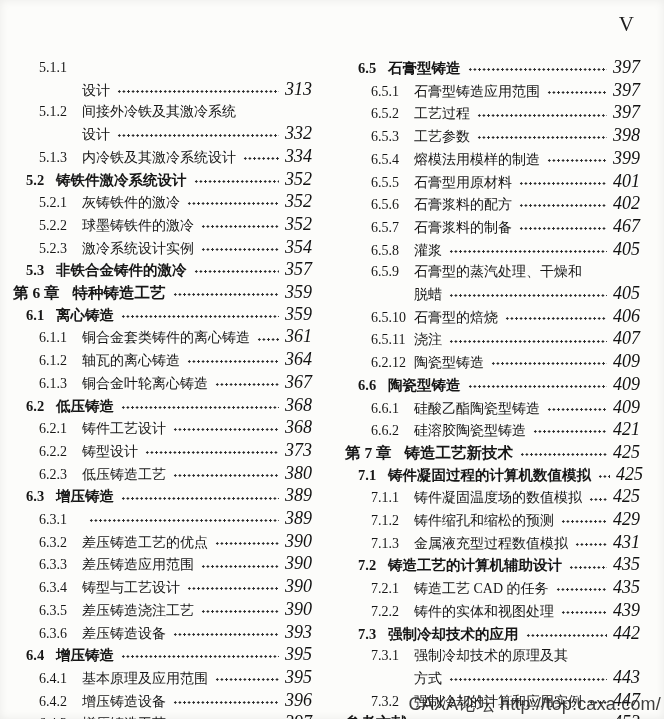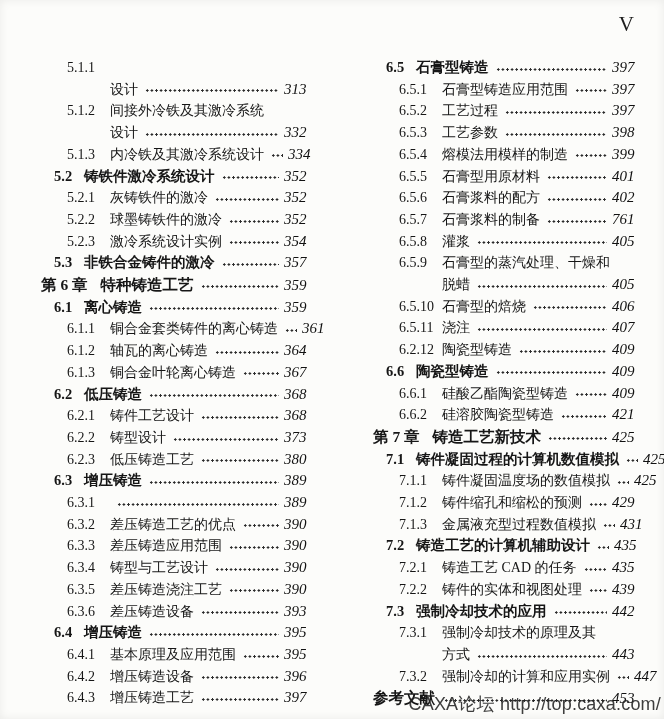--- a/index.html
+++ b/index.html
@@ -24,21 +24,20 @@
     position:absolute;top:57px;left:13px;
     display:flex;gap:33px;
   }
   .col{display:block;}
   .col-left{width:299px;}
   .col-right{width:295px;}
   .row{
     display:flex;align-items:baseline;
     line-height:21.7px;font-size:14px;
     white-space:nowrap;
-    margin-left:28px;
   }
   .lv-chapter{font-weight:bold;font-size:15.5px;}
   .lv-chapter .num{margin-right:13px;}
   .lv-section{padding-left:13px;font-weight:bold;font-size:14.5px;}
   .lv-section .num{display:inline-block;width:30px;flex:none;}
   .lv-sub{padding-left:26px;}
   .lv-sub .num{display:inline-block;width:43px;flex:none;}
   .lv-ref{font-weight:bold;font-size:15.5px;}
   .lv-ref .num{margin-right:2px;text-align:center;}
   .cont{padding-left:69px;font-weight:normal;}
@@ -47,23 +46,23 @@
     flex:1 1 auto;
     align-self:stretch;
     margin:0 5px 0 7px;
     min-width:12px;
     background-image:radial-gradient(circle,#2a2a2a 1.05px,rgba(0,0,0,0) 1.3px);
     background-size:4.6px 4.6px;
     background-repeat:repeat-x;
     background-position:0 56%;
   }
   .pageno{
-    flex:none;width:28px;text-align:left;
+    flex:none;width:28px;text-align:right;
     font-style:italic;font-weight:normal;
-    font-size:15px;color:#111;
+    font-size:18px;color:#111;
   }
   .watermark{
     position:absolute;right:3px;bottom:3px;
     font-family:"Liberation Sans","DejaVu Sans",sans-serif;
     font-size:18px;color:rgba(35,35,35,0.88);
     letter-spacing:0.2px;
   }
 </style>
 </head>
 <body>
@@ -286,21 +285,21 @@
         <div class="row lv-sub">
           <span class="num">6.5.6</span>
           <span class="title">石膏浆料的配方</span>
           <span class="leader"></span>
           <span class="pageno">402</span>
         </div>
         <div class="row lv-sub">
           <span class="num">6.5.7</span>
           <span class="title">石膏浆料的制备</span>
           <span class="leader"></span>
-          <span class="pageno">761</span>
+          <span class="pageno">467</span>
         </div>
         <div class="row lv-sub">
           <span class="num">6.5.8</span>
           <span class="title">灌浆</span>
           <span class="leader"></span>
           <span class="pageno">405</span>
         </div>
         <div class="row lv-sub">
           <span class="num">6.5.9</span>
           <span class="title">石膏型的蒸汽处理、干燥和</span>

